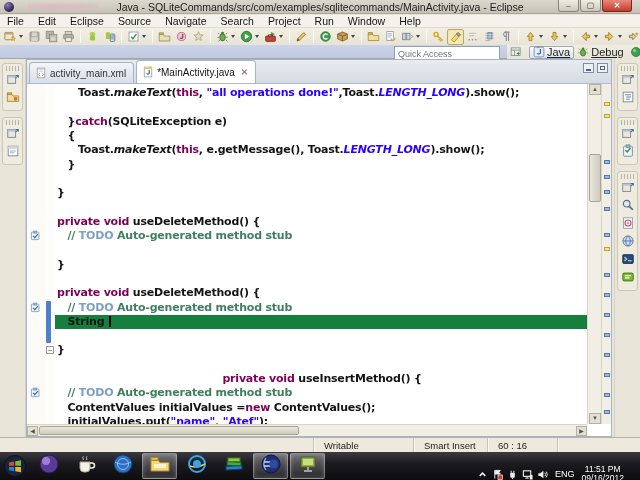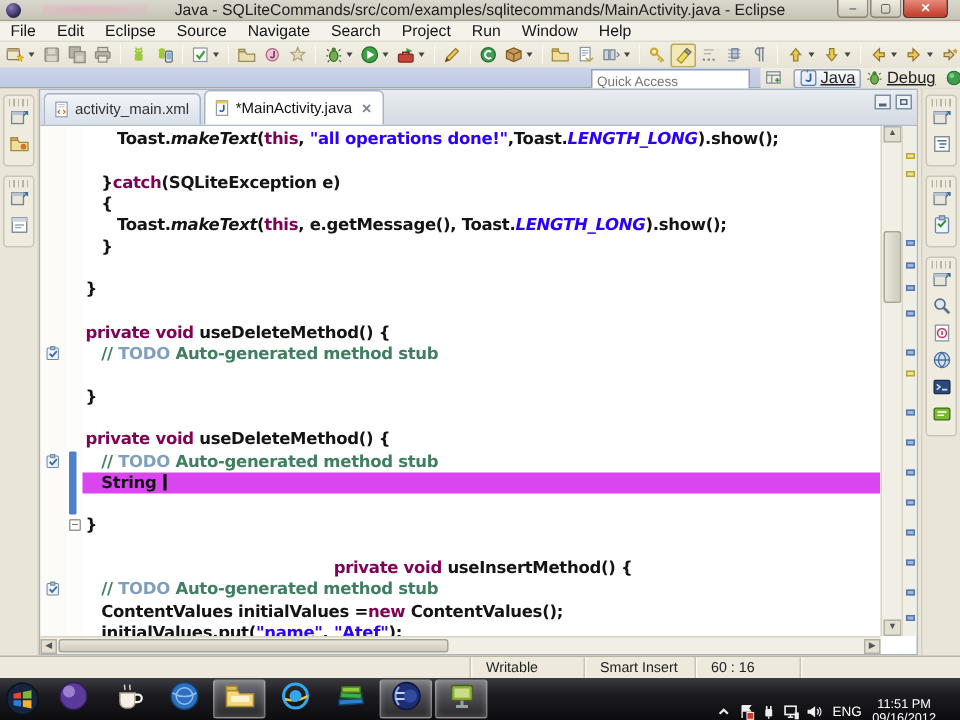--- a/index.html
+++ b/index.html
@@ -79,21 +79,21 @@
   .emm.minimize::after{content:"";position:absolute;left:2px;right:2px;bottom:1px;height:2px;background:#51627a;}
   .emm.maximize::after{content:"";position:absolute;left:2px;right:2px;top:2px;bottom:2px;border:1px solid #51627a;}
 
   #editor-body{position:absolute;left:0;top:24px;right:24px;bottom:12px;overflow:hidden;background:#fff;}
   #ruler{position:absolute;left:0;top:0;width:18px;bottom:0;background:#fcfbf8;}
   #foldcol{position:absolute;left:18px;top:0;width:10px;bottom:0;background:#fdfdfb;}
   #codeview{position:absolute;left:28px;top:2px;right:0;bottom:0;}
   .code-line{position:absolute;left:0;right:0;height:14.3px;white-space:nowrap;
     font-family:"DejaVu Sans","Liberation Sans",sans-serif;font-weight:bold;font-size:11px;
     letter-spacing:-0.2px;line-height:14.3px;}
-  .code-line.current{background:#d946ef;}
+  .code-line.current{background:#15803d;}
   .tk-p{color:#141414;} .tk-k{color:#7f0055;} .tk-s{color:#2a00ff;}
   .tk-c{color:#3f7f5f;} .tk-t{color:#7f9fbf;}
   .tk-si{color:#141414;font-style:italic;} .tk-sf{color:#2a00ff;font-style:italic;}
   .caret{display:inline-block;width:1.5px;height:11px;background:#000;vertical-align:-2px;margin-left:1px;}
   .task-marker{position:absolute;left:3px;width:11px;height:11px;}
   .task-marker svg{width:11px;height:11px;display:block;}
   #changebar{position:absolute;left:1px;width:5px;background:#4e7fc9;border-radius:1px;}
   .fold-minus{position:absolute;left:1px;width:8px;height:8px;border:1px solid #9a9a93;background:#fff;
     font-size:7px;line-height:6px;text-align:center;color:#333;border-radius:1px;}
 
@@ -111,21 +111,21 @@
     border:1px solid #a8a496;border-radius:2px;}
   .harrow{position:absolute;top:1px;width:11px;height:10px;background:#e3dfd2;border:1px solid #b5b1a2;
     font-size:6px;color:#555;text-align:center;line-height:8px;}
 
   
   #statusbar{position:absolute;left:0;top:437px;width:640px;height:15px;background:#edeadd;
     border-top:1px solid #b7b3a5;display:flex;font-size:9.5px;color:#222;align-items:center;}
   .scell{height:15px;display:flex;align-items:center;padding-left:10px;border-left:1px solid #c8c4b6;
     box-shadow:inset 1px 0 0 #faf8f1;}
   #scell-spacer{width:313px;border-left:none;box-shadow:none;}
-  #scell-writable{width:76px;} #scell-insert{width:74px;} #scell-pos{width:70px;}
+  #scell-writable{width:100px;} #scell-insert{width:74px;} #scell-pos{width:70px;}
   #scell-rest{flex:1;}
 
   
   #taskbar{position:absolute;left:0;top:452px;width:640px;height:28px;
     background:linear-gradient(#3a3a40,#1b1b20 40%,#0d0d10);display:flex;align-items:center;}
   #start-orb{width:30px;height:26px;display:flex;align-items:center;justify-content:center;}
   #start-orb svg{width:24px;height:24px;}
   .app{width:35px;height:26px;margin:0 1px;display:flex;align-items:center;justify-content:center;border-radius:2px;}
   .app svg{width:22px;height:22px;}
   .app.active{background:linear-gradient(rgba(255,255,255,.32),rgba(255,255,255,.10));

